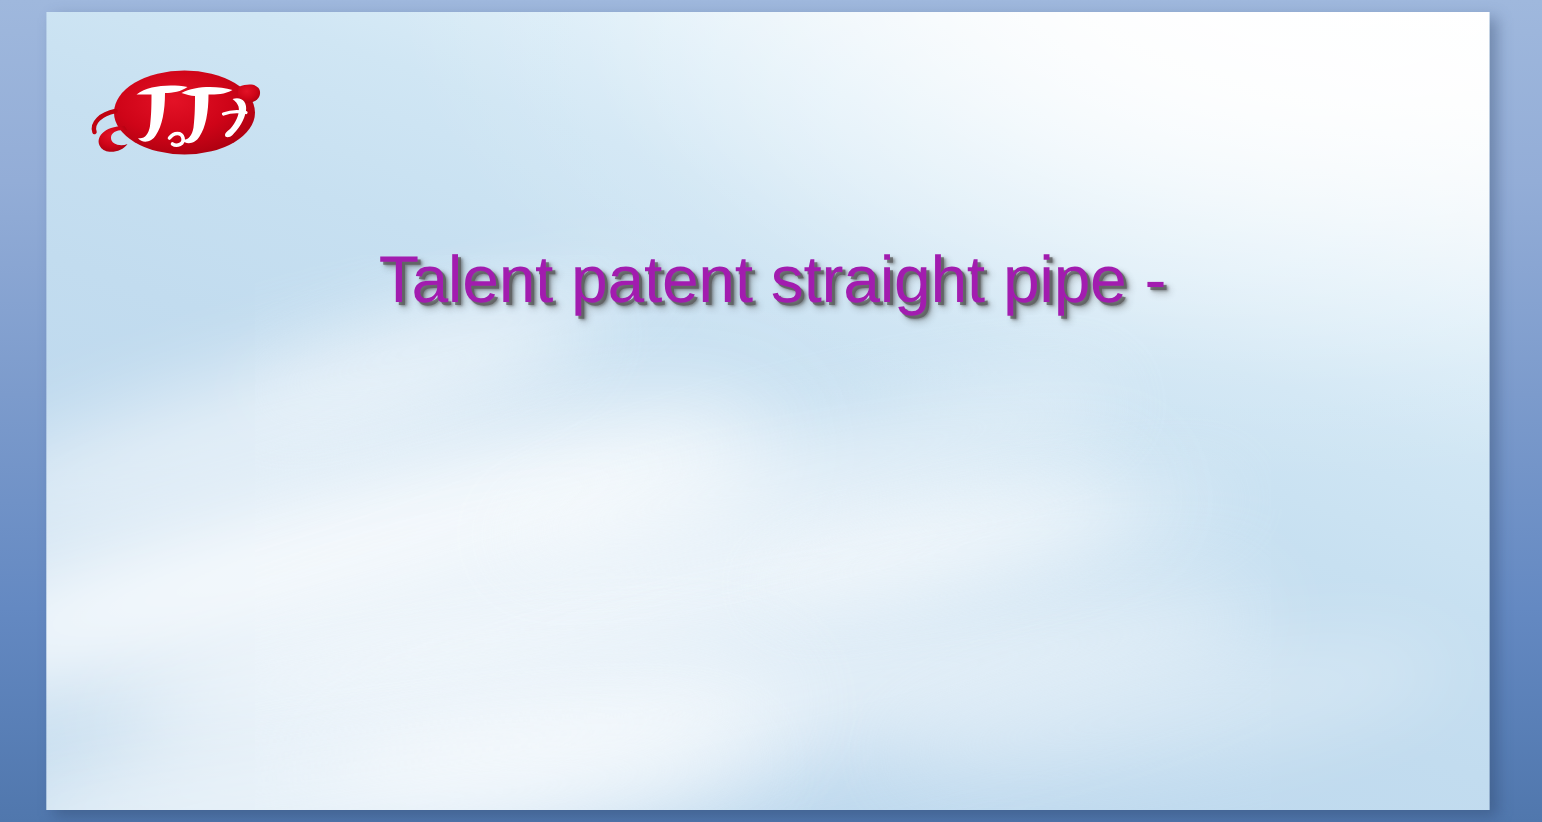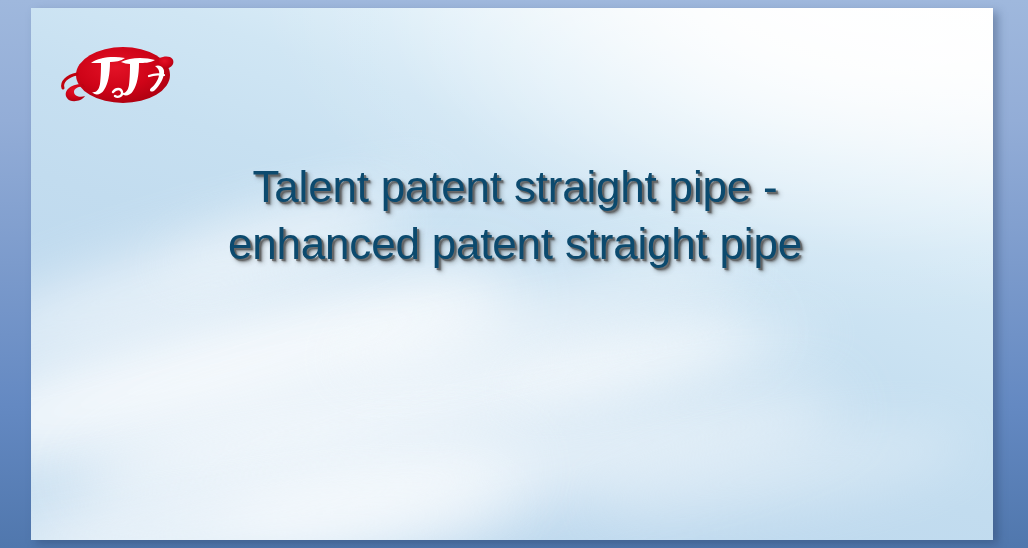--- a/index.html
+++ b/index.html
@@ -118,21 +118,21 @@
     left: 60px;
     top: 150px;
     width: 848px;
     text-align: center;
   }
   .title-line {
     font-family: "Liberation Sans", sans-serif;
     font-size: 44px;
     font-weight: 400;
     line-height: 57px;
-    color: #0c4a6e;
+    color: #a21caf;
     letter-spacing: -0.2px;
     white-space: nowrap;
     text-shadow:
        2px 2px 0px rgba(90,90,90,0.75),
        3px 3px 2px rgba(70,70,70,0.55),
        4px 4px 5px rgba(60,60,60,0.32);
   }
 </style>
 </head>
 <body>
@@ -187,17 +187,16 @@
                  C98 62 95 62 95 60 C95 58 98 57 100 54
                  C103 50 105 45 104 41 C103 38 101 37 100 36 Z" fill="#ffffff"></path>
         <path d="M94 46 C99 44 104 44 109 45" stroke="#ffffff" stroke-width="2.2" fill="none" stroke-linecap="round"></path>
 
         <path d="M58 62 C61 58 66 58 67 62 C68 66 63 68 60 66" stroke="#ffffff" stroke-width="2.4" fill="none" stroke-linecap="round"></path>
       </svg>
     </div>
 
     <div id="title-block">
       <div class="title-line">Talent patent straight pipe -</div>
-      <div class="title-line">enhanced patent straight pipe</div>
     </div>
 
   </div>
 </div>
 
 </body></html>

